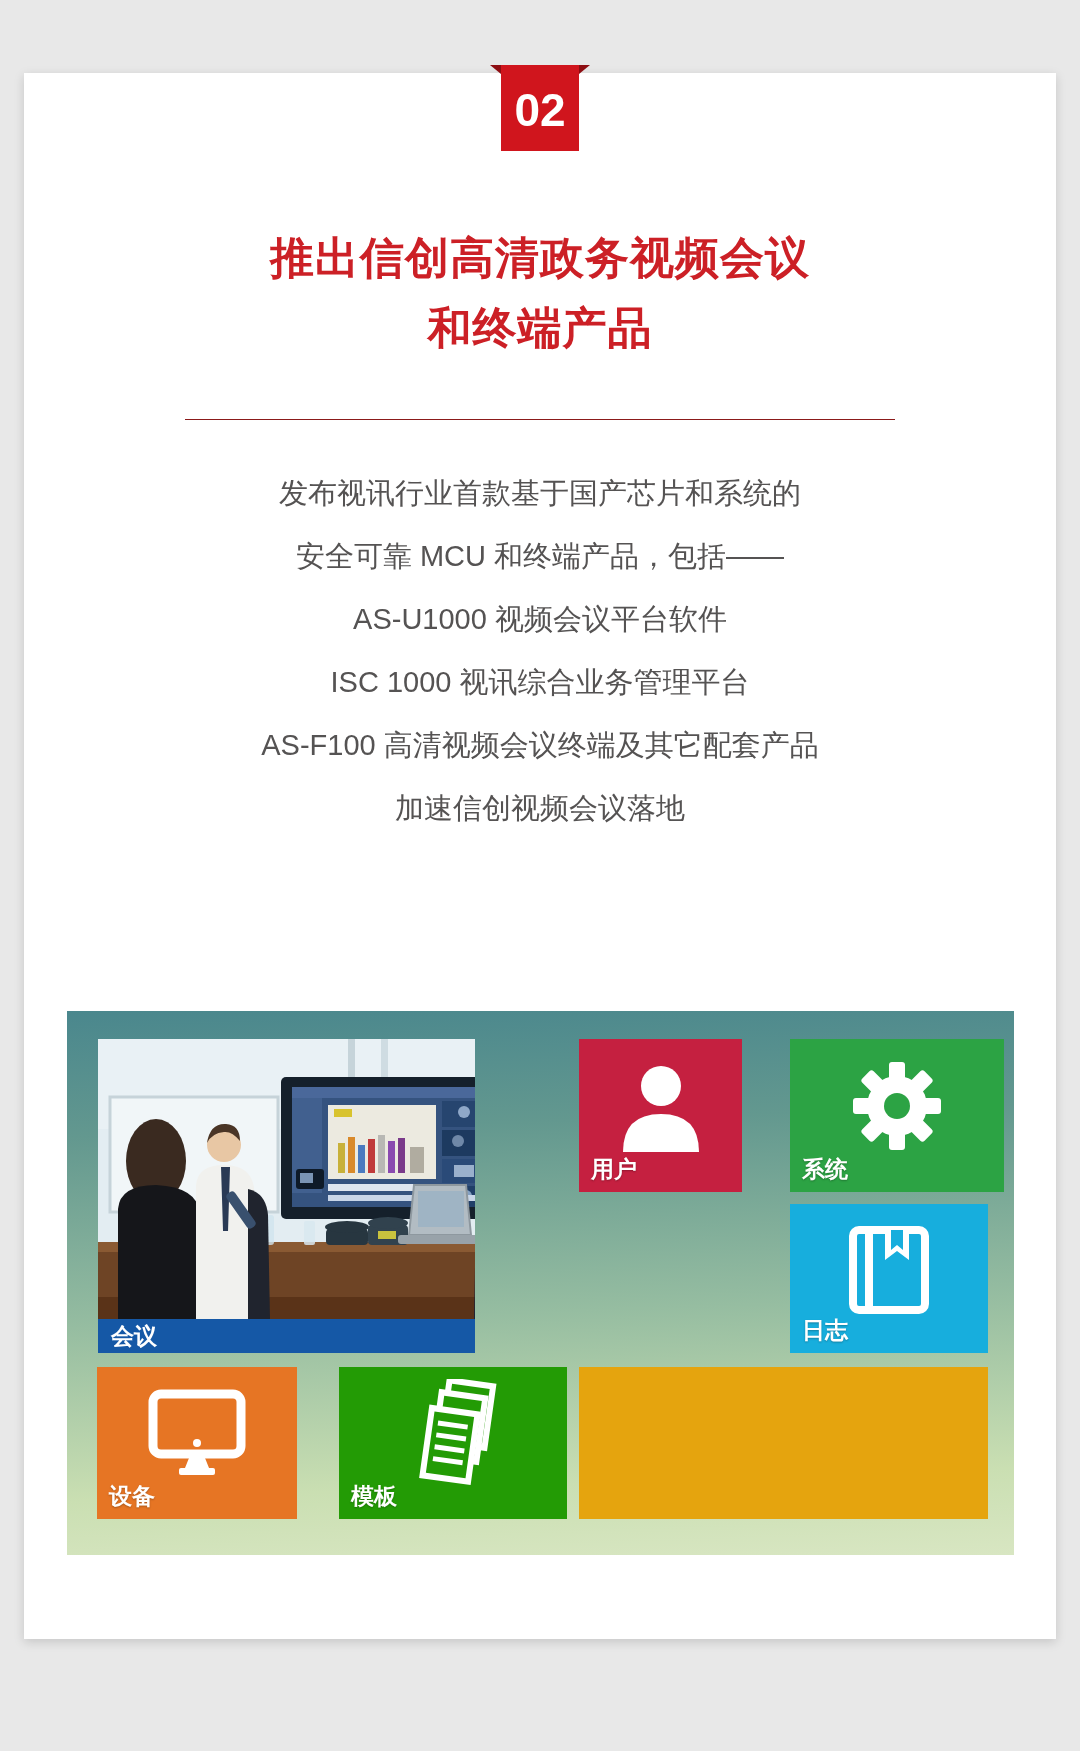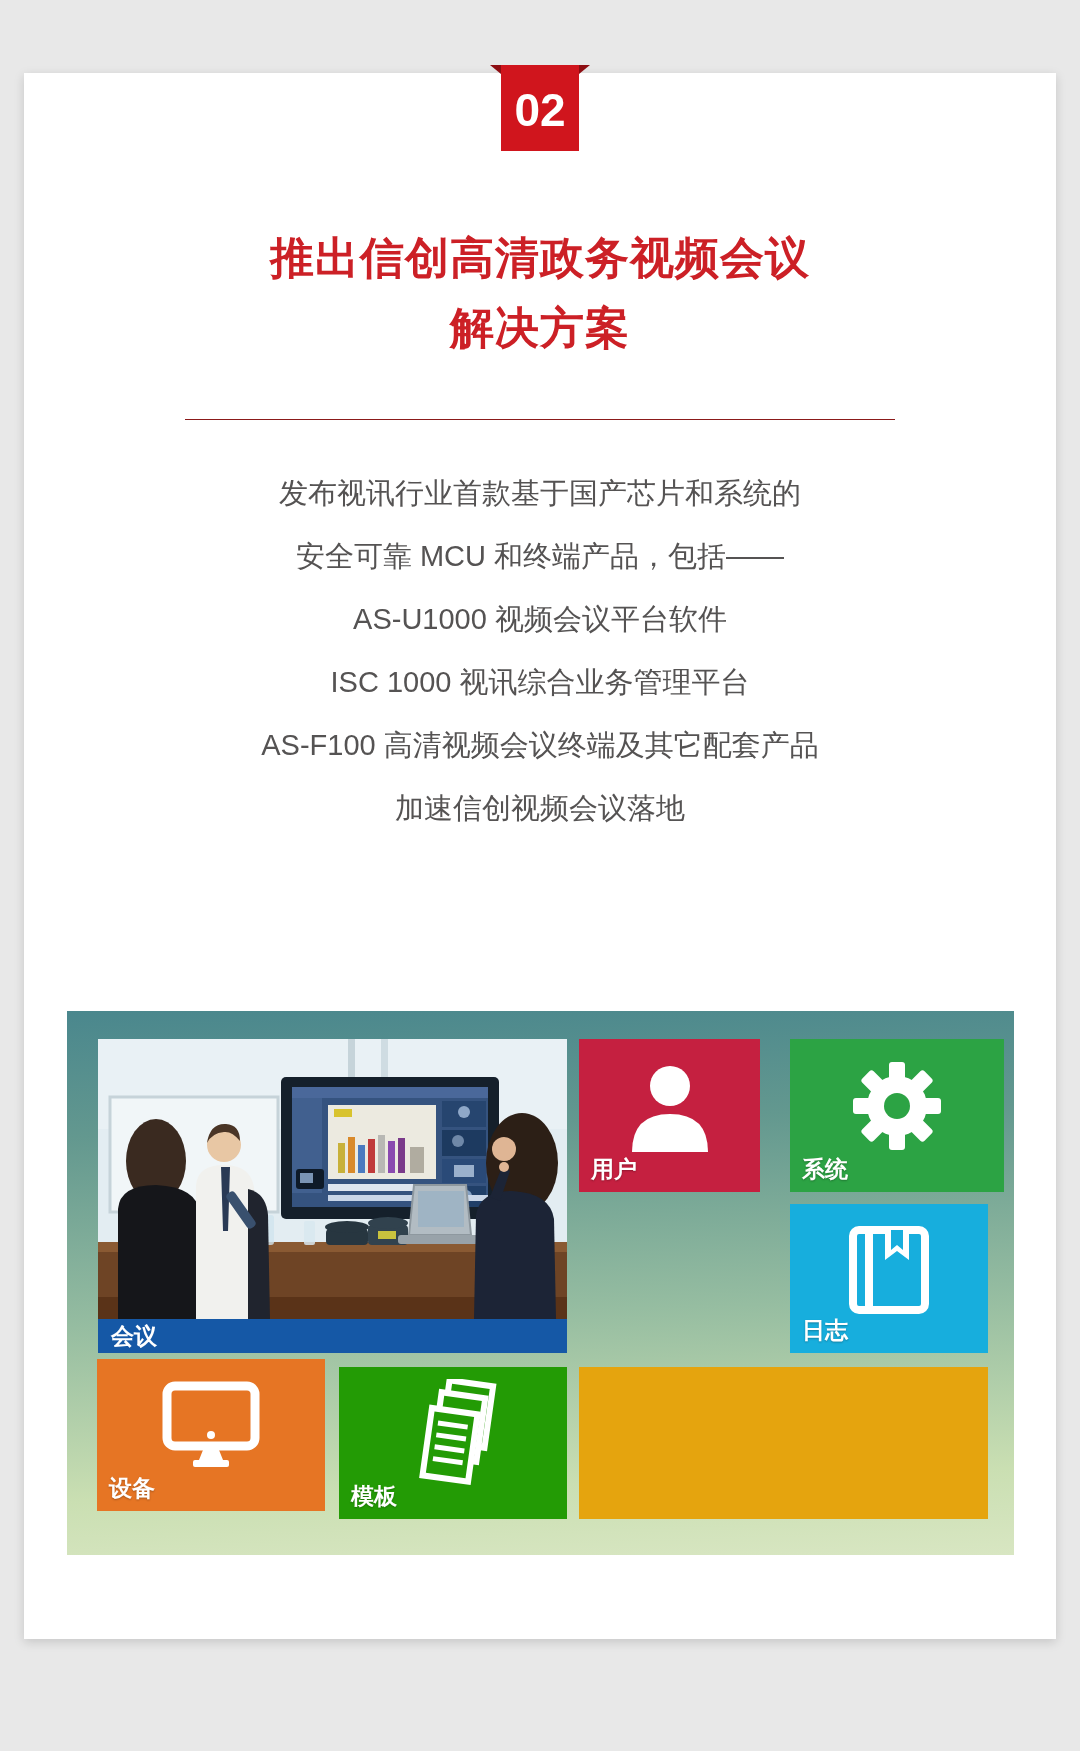--- a/index.html
+++ b/index.html
@@ -46,48 +46,48 @@
   .dashboard{
     position:absolute;left:43px;top:938px;width:947px;height:544px;
     background:linear-gradient(178deg,#4a878d 0%,#63988f 22%,#96bda1 55%,#cadfb2 85%,#d8e6c2 100%);
   }
   .tile{position:absolute;overflow:hidden;}
   .tile .tlabel{
     position:absolute;left:12px;bottom:7px;color:#ffffff;
     font-size:23px;font-weight:bold;text-shadow:0 1px 2px rgba(0,0,0,.28);
   }
   .tile .ticon{position:absolute;left:50%;top:44%;transform:translate(-50%,-50%);}
-  .t-user    {left:512px;top:28px; width:181px;height:153px;background:#c52040;text-align:center;}
+  .t-user    {left:512px;top:28px; width:163px;height:153px;background:#c52040;text-align:center;}
   .t-system  {left:723px;top:28px; width:214px;height:153px;background:#2ca344;}
   .t-role    {left:512px;top:193px;width:199px;height:149px;background:#0d4e96;}
   .t-log     {left:723px;top:193px;width:198px;height:149px;background:#17aedd;}
-  .t-device  {left:30px; top:348px;width:228px;height:152px;background:#e67524;}
+  .t-device  {left:30px; top:356px;width:200px;height:152px;background:#e67524;}
   .t-template{left:272px;top:356px;width:228px;height:152px;background:#239b05;}
   .t-blank   {left:512px;top:356px;width:409px;height:152px;background:#e5a40e;}
   
-  .t-meeting {left:31px;top:28px;width:469px;height:314px;background:#e3edf2;}
+  .t-meeting {left:31px;top:28px;width:377px;height:314px;background:#e3edf2;}
   .photo{position:absolute;left:0;top:0;width:469px;height:280px;display:block;}
   .meeting-bar{
     position:absolute;left:0;bottom:0;width:100%;height:34px;background:#1558a6;
     display:flex;align-items:center;padding-left:13px;box-sizing:border-box;
   }
   .meeting-bar span{color:#fff;font-size:23px;font-weight:bold;}
 </style>
 </head>
 <body>
 
 <div class="card">
 
   <div class="badge">
     <span>02</span>
   </div>
 
   <h1 class="title">
     <span>推出信创高清政务视频会议</span><br>
-    <span>解决方案</span>
+    <span>和终端产品</span>
   </h1>
 
   <hr class="divider">
 
   <div class="intro">
     <p>发布视讯行业首款基于国产芯片和系统的</p>
     <p>安全可靠 MCU 和终端产品，包括——</p>
     <p>AS-U1000 视频会议平台软件</p>
     <p>ISC 1000 视讯综合业务管理平台</p>
     <p>AS-F100 高清视频会议终端及其它配套产品</p>

